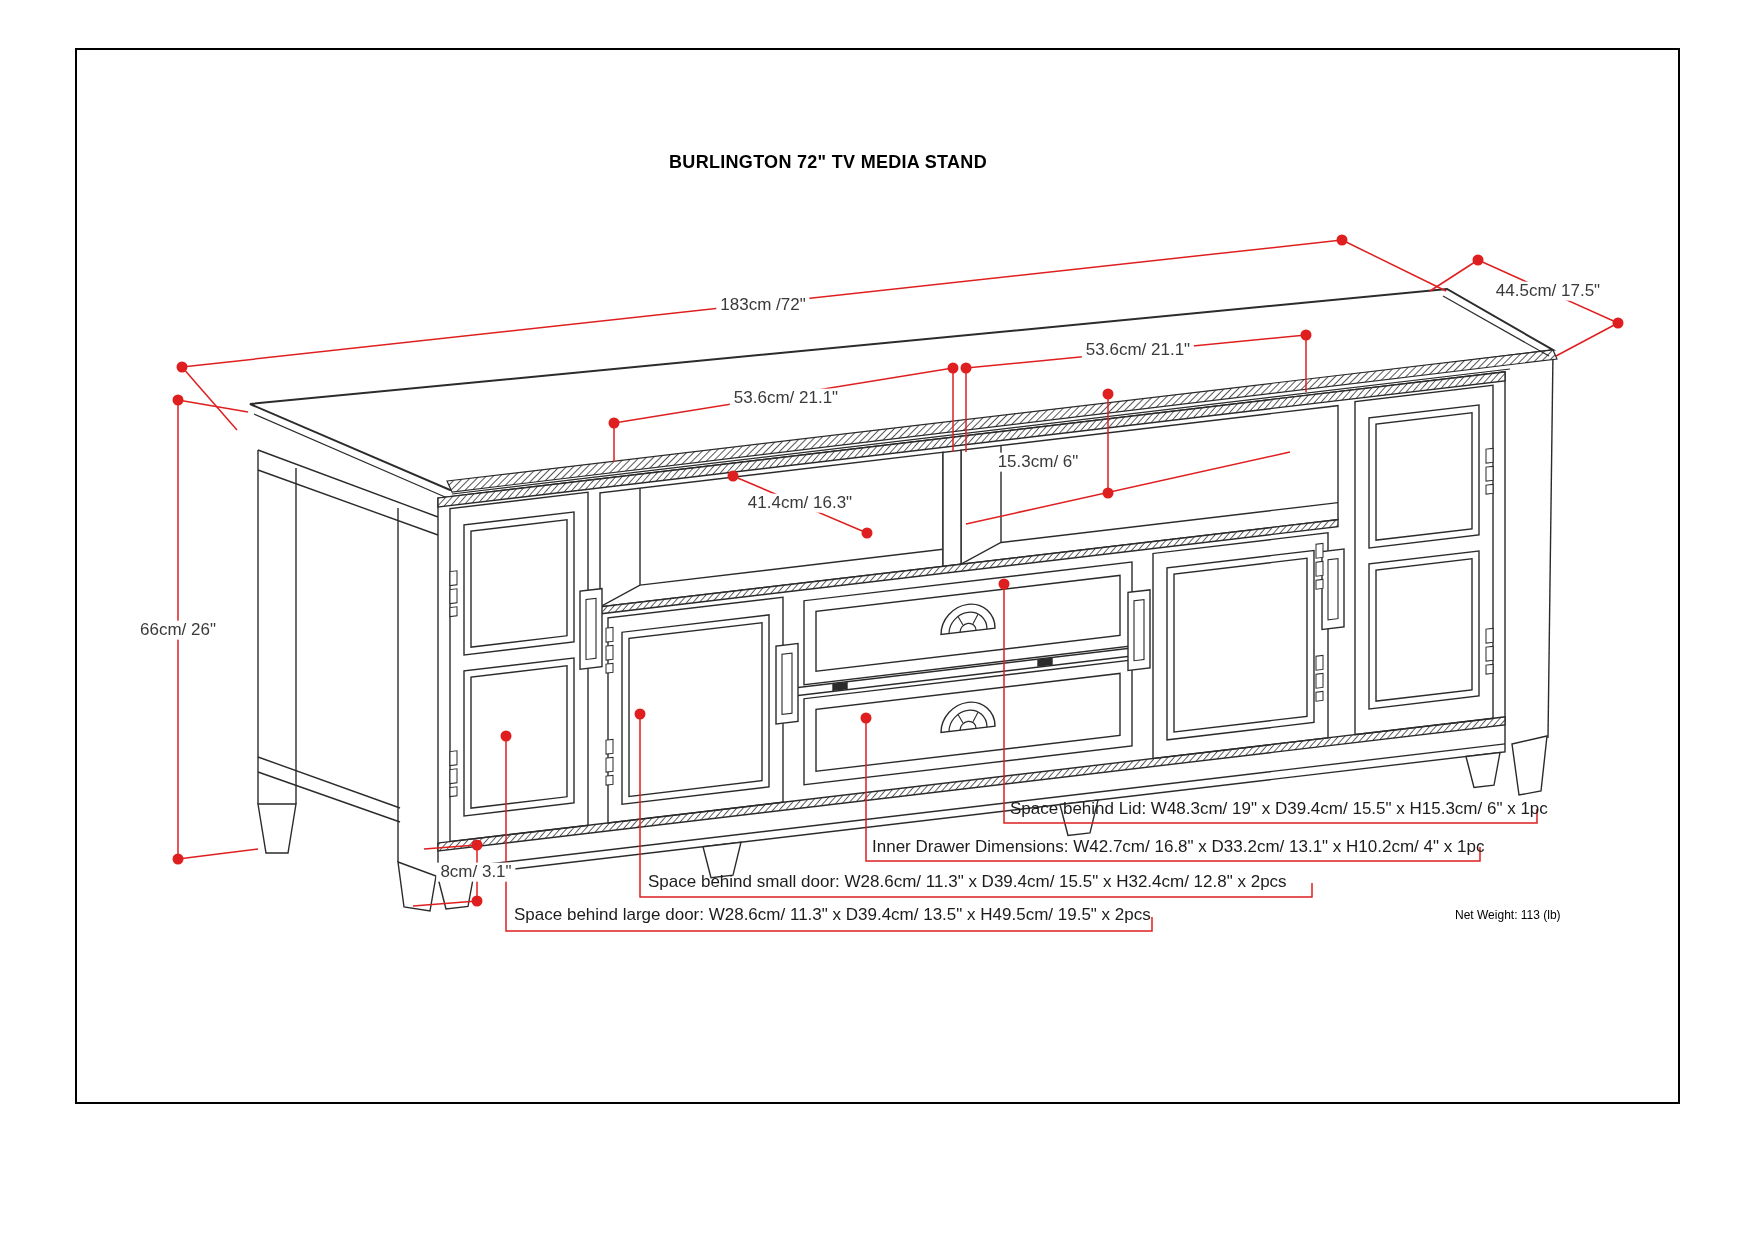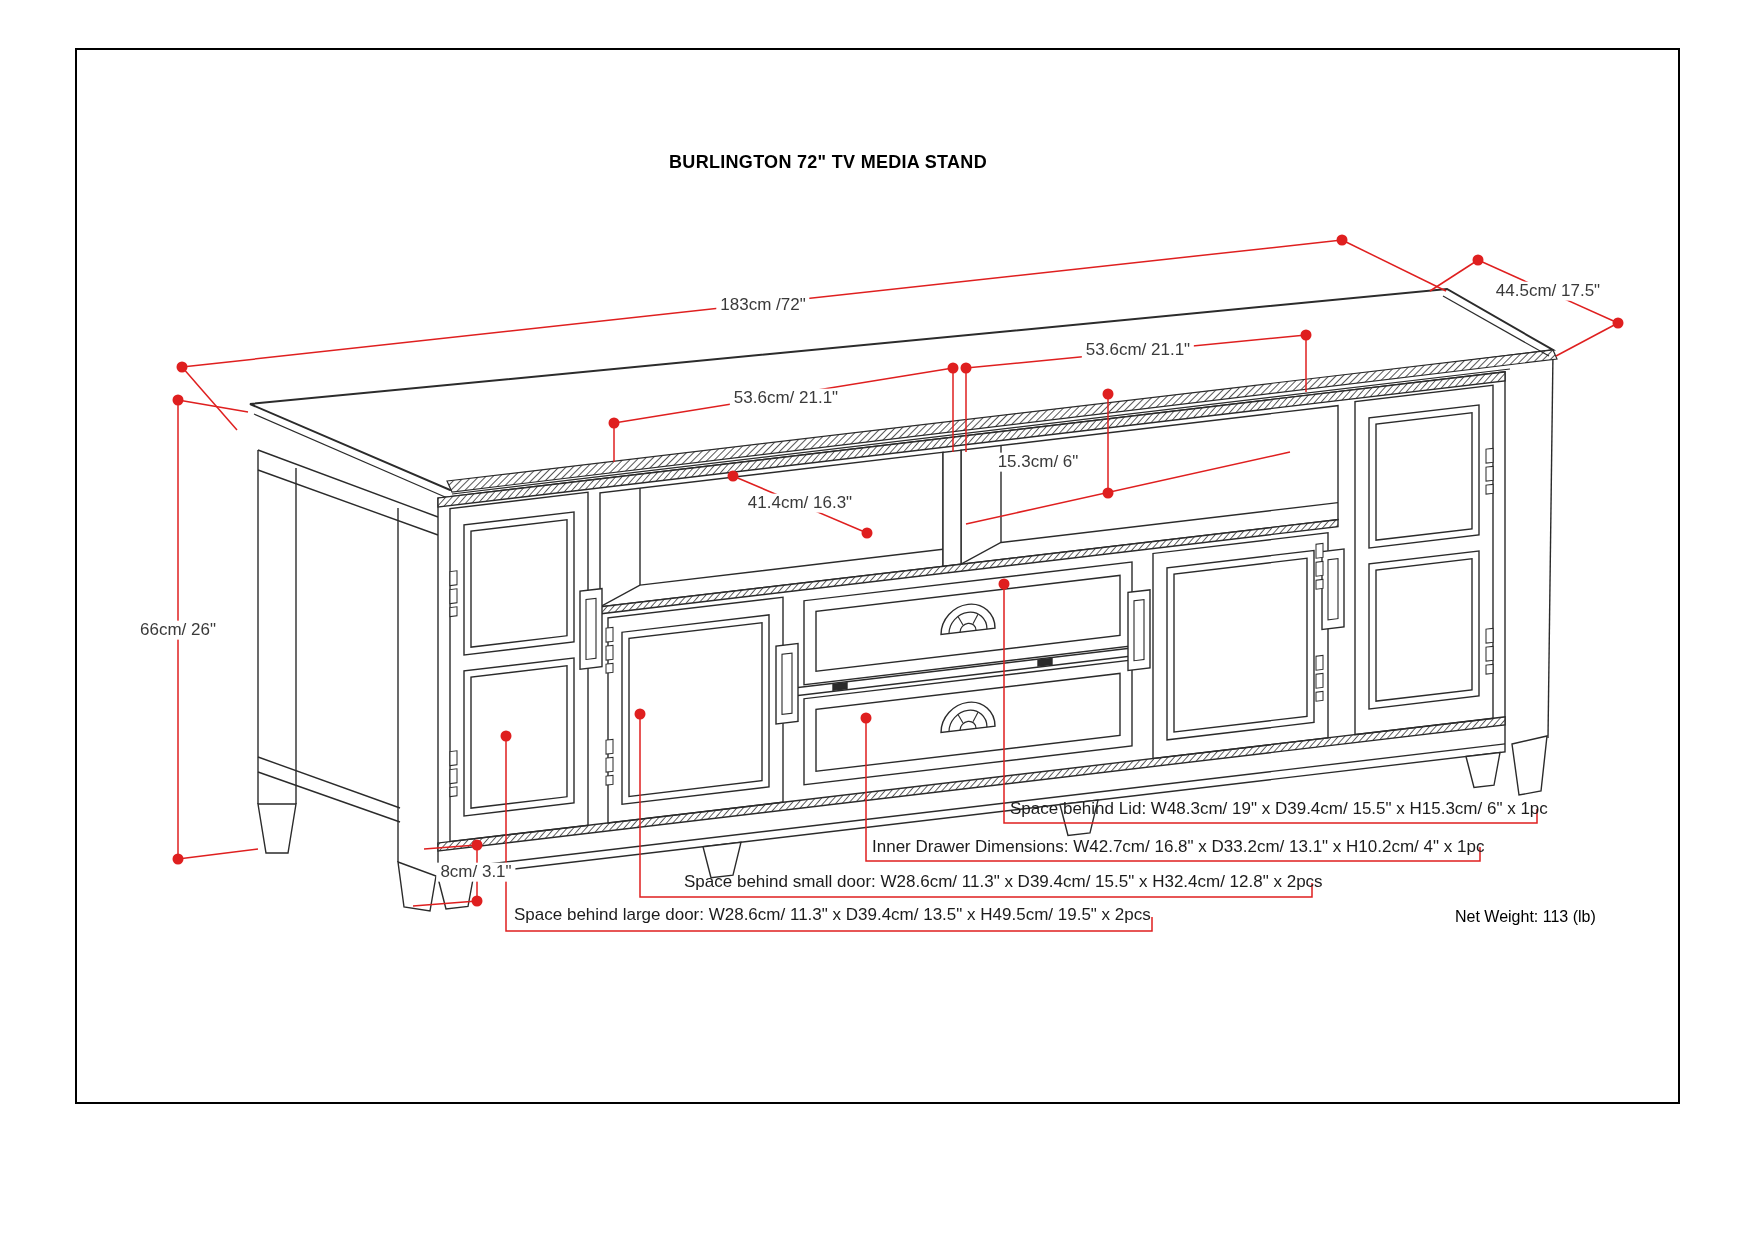--- a/index.html
+++ b/index.html
@@ -2,21 +2,21 @@
 <html><head>
 <meta charset="utf-8">
 <style>
   html,body{margin:0;padding:0;background:#ffffff;}
   body{width:1755px;height:1241px;position:relative;font-family:"Liberation Sans",sans-serif;}
   .page-border{position:absolute;left:75px;top:48px;width:1601px;height:1052px;border:2px solid #000;background:#fff;}
   svg.draw{position:absolute;left:0;top:0;width:1755px;height:1241px;}
   .lbl{position:absolute;transform:translate(-50%,-50%);white-space:nowrap;color:#3a3a3a;font-size:17px;background:#fff;padding:0 4px;line-height:1.1;}
   .title{position:absolute;transform:translate(-50%,-50%);white-space:nowrap;color:#000;font-weight:bold;font-size:18px;letter-spacing:.3px;}
   .callout{position:absolute;white-space:nowrap;color:#1c1c1c;font-size:17px;line-height:1.1;}
-  .netweight{position:absolute;white-space:nowrap;color:#000;font-size:16px;}
+  .netweight{position:absolute;white-space:nowrap;color:#000;font-size:12px;}
 </style>
 </head>
 <body>
 
 <div class="page-border"></div>
 
 <svg class="draw" viewBox="0 0 1755 1241">
   <defs>
     <pattern id="hatch" width="5" height="5" patternUnits="userSpaceOnUse" patternTransform="rotate(45)">
       <rect width="5" height="5" fill="#fff"></rect>
@@ -210,16 +210,16 @@
 <div class="lbl" style="left:1548px;top:291px;">44.5cm/ 17.5"</div>
 <div class="lbl" style="left:178px;top:630px;">66cm/ 26"</div>
 <div class="lbl" style="left:786px;top:398px;">53.6cm/ 21.1"</div>
 <div class="lbl" style="left:1138px;top:350px;">53.6cm/ 21.1"</div>
 <div class="lbl" style="left:1038px;top:462px;">15.3cm/ 6"</div>
 <div class="lbl" style="left:800px;top:503px;">41.4cm/ 16.3"</div>
 <div class="lbl" style="left:476px;top:872px;">8cm/ 3.1"</div>
 
 <div class="callout" style="left:1010px;top:800px;">Space behind Lid: W48.3cm/ 19" x D39.4cm/ 15.5" x H15.3cm/ 6" x 1pc</div>
 <div class="callout" style="left:872px;top:838px;">Inner Drawer Dimensions: W42.7cm/ 16.8" x D33.2cm/ 13.1" x H10.2cm/ 4" x 1pc</div>
-<div class="callout" style="left:648px;top:873px;margin-left:36px;">Space behind small door: W28.6cm/ 11.3" x D39.4cm/ 15.5" x H32.4cm/ 12.8" x 2pcs</div>
+<div class="callout" style="left:648px;top:873px;">Space behind small door: W28.6cm/ 11.3" x D39.4cm/ 15.5" x H32.4cm/ 12.8" x 2pcs</div>
 <div class="callout" style="left:514px;top:906px;">Space behind large door: W28.6cm/ 11.3" x D39.4cm/ 13.5" x H49.5cm/ 19.5" x 2pcs</div>
 
 <div class="netweight" style="left:1455px;top:908px;">Net Weight: 113 (lb)</div>
 
 </body></html>

